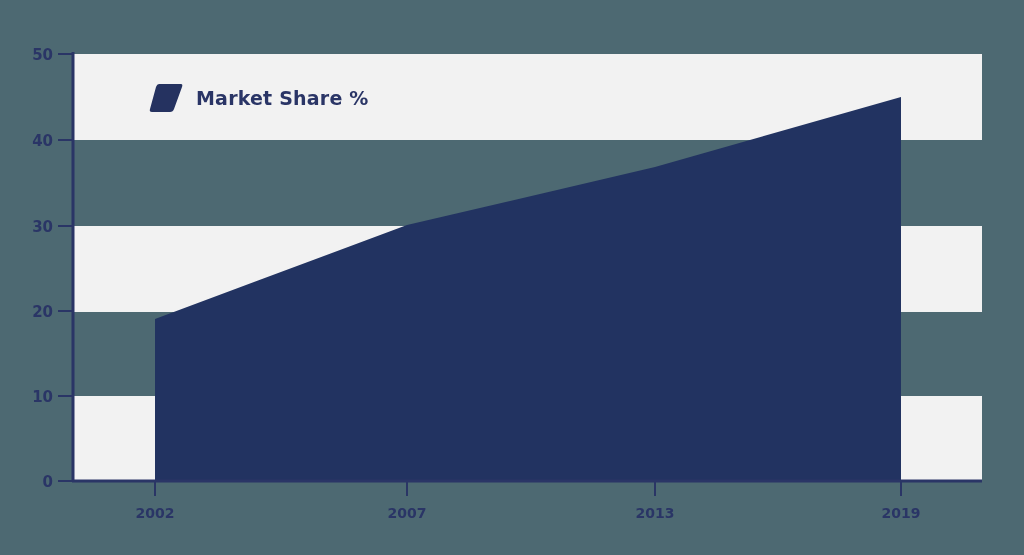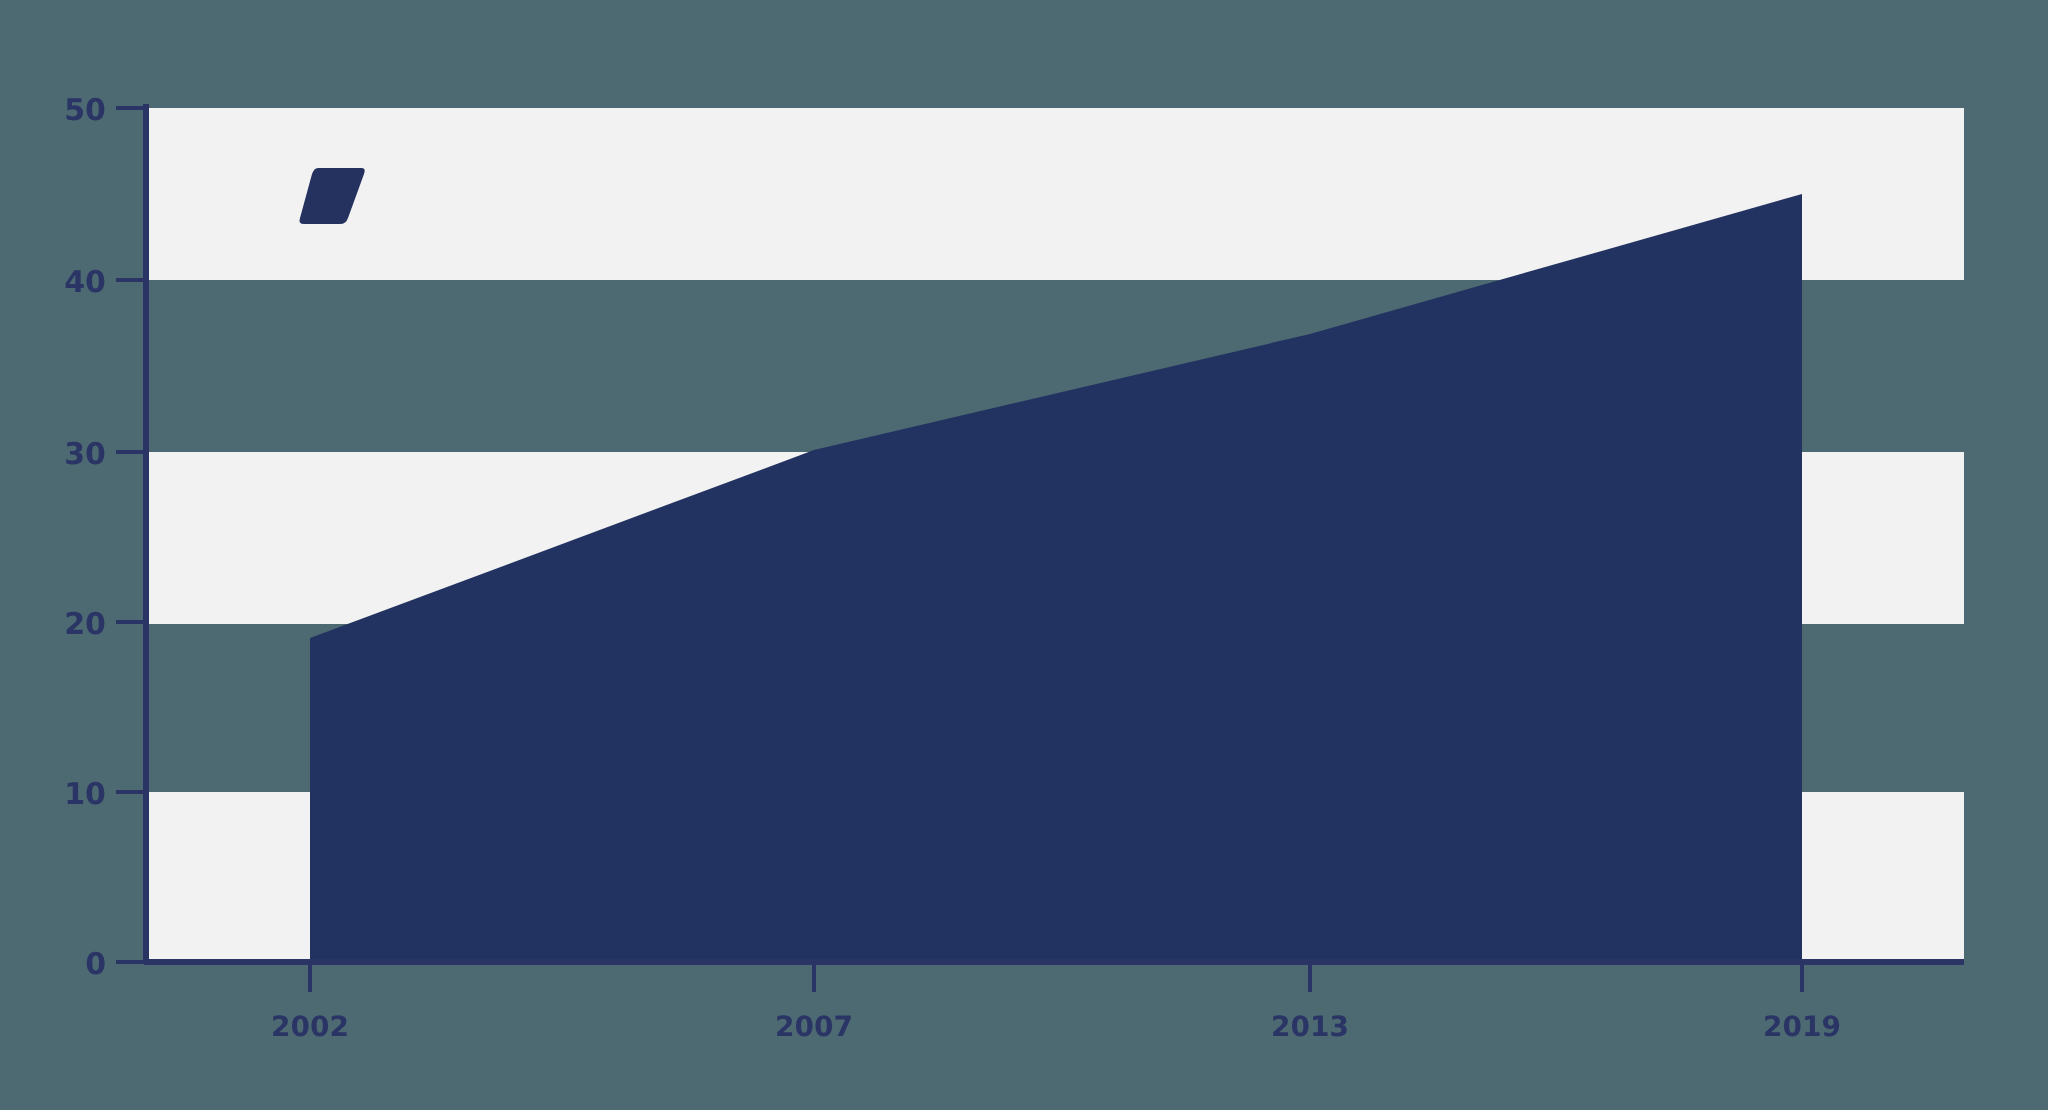--- a/index.html
+++ b/index.html
@@ -102,14 +102,15 @@
 
     <text class="tick-label xtick-label" x="155" y="518">2002</text>
     <text class="tick-label xtick-label" x="407" y="518">2007</text>
     <text class="tick-label xtick-label" x="655" y="518">2013</text>
     <text class="tick-label xtick-label" x="901" y="518">2019</text>
   </svg>
 
   <svg class="legend-swatch" viewBox="0 0 34 32">
     <path d="M 10 2 L 32 2 Q 34 2 33 5 L 25 27 Q 24 30 21 30 L 3 30 Q 0 30 1 27 L 7 5 Q 8 2 10 2 Z" fill="#253260"></path>
   </svg>
+  <div class="legend-text">Market Share %</div>
 
 </div>
 
 </body></html>

